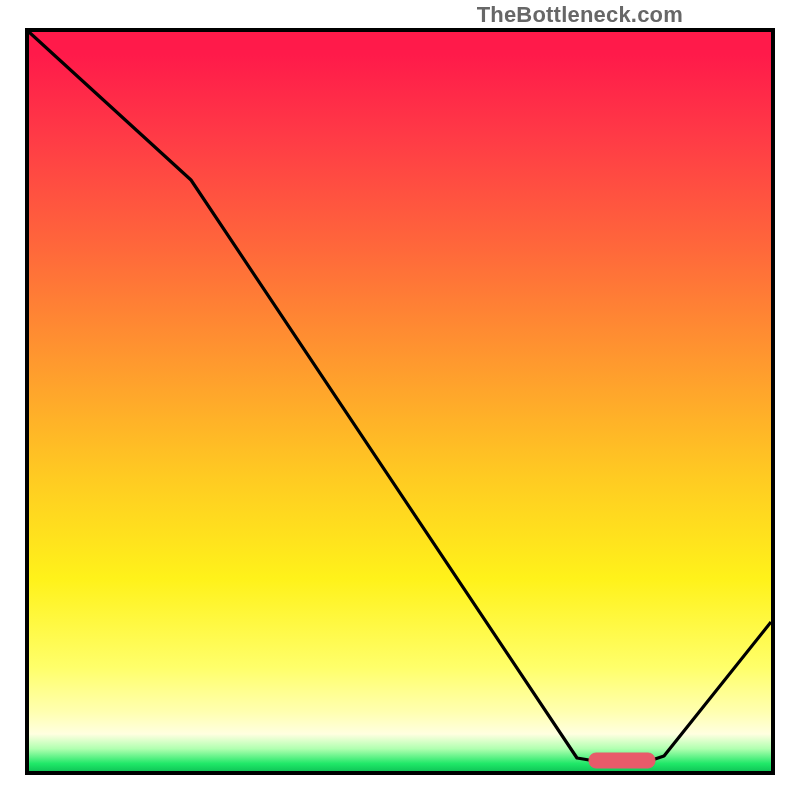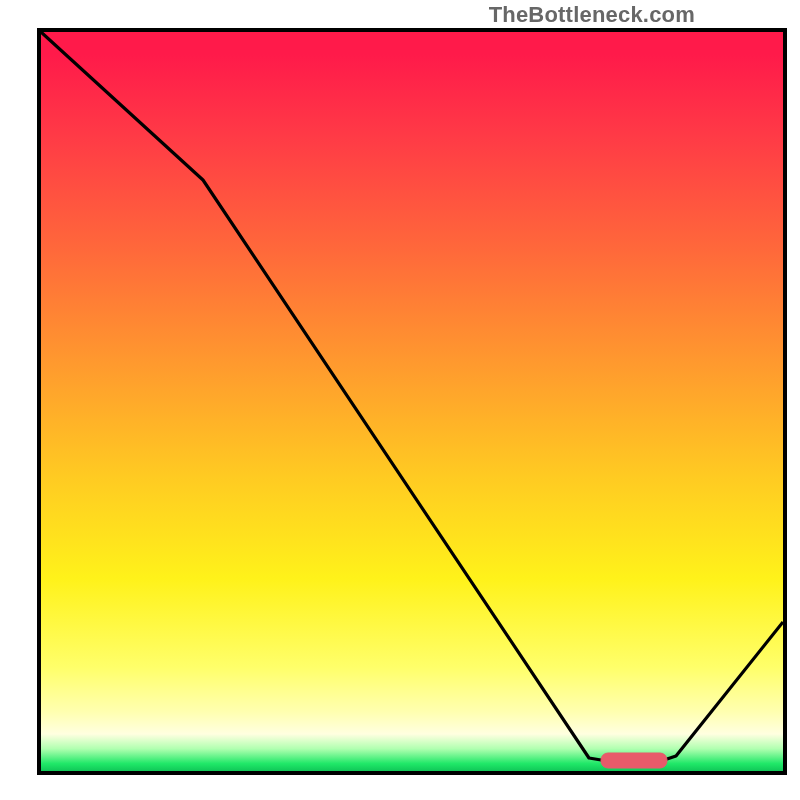--- a/index.html
+++ b/index.html
@@ -7,21 +7,20 @@
     padding: 0;
     width: 800px;
     height: 800px;
     background: #ffffff;
     font-family: Arial, Helvetica, sans-serif;
   }
   .wrap {
     position: relative;
     width: 695px;
     height: 800px;
-    margin-left: 12px;
   }
   .attribution {
     position: absolute;
     top: 2px;
     right: 12px;
     font-size: 22px;
     font-weight: bold;
     color: #676767;
     letter-spacing: 0.2px;
   }

